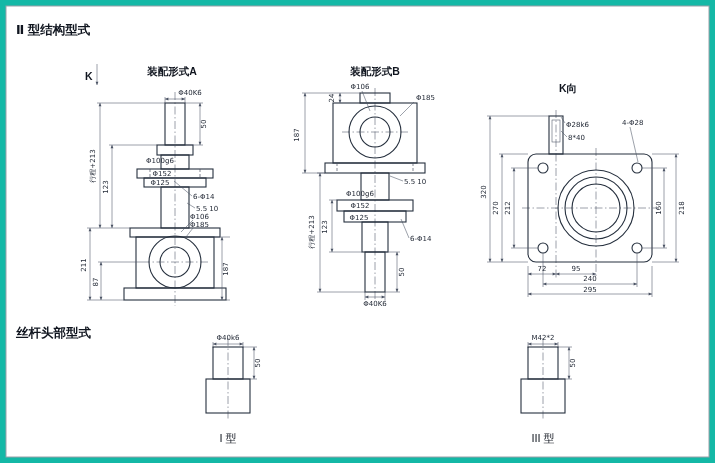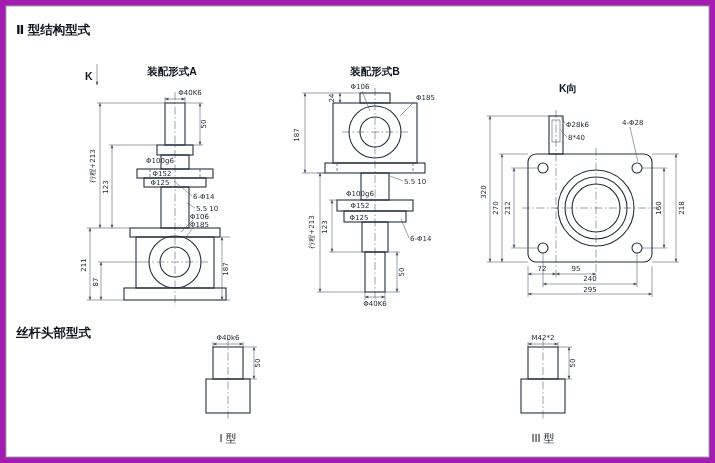--- a/index.html
+++ b/index.html
@@ -1,16 +1,16 @@
 <!DOCTYPE html>
 <html><head>
 <meta charset="utf-8">
 <style>
   html,body{margin:0;padding:0;background:#ffffff}
-  .wrap{width:715px;height:463px;position:relative;background:#a21caf}
+  .wrap{width:715px;height:463px;position:relative;background:#14b8a6}
   svg{display:block}
   .title{font:bold 12.5px "Liberation Sans","DejaVu Sans",sans-serif;fill:#10151f}
   .vlabel{font:bold 10.5px "Liberation Sans","DejaVu Sans",sans-serif;fill:#10151f}
   .klabel{font:11px "Liberation Sans","DejaVu Sans",sans-serif;fill:#10151f}
   .d{font:7px "DejaVu Sans","Liberation Sans",sans-serif;fill:#1c2330}
   .ol{fill:none;stroke:#26303e;stroke-width:1.1;stroke-linejoin:miter}
   .thin{fill:none;stroke:#4a5263;stroke-width:0.55}
   .cl{fill:none;stroke:#4a5263;stroke-width:0.55;stroke-dasharray:8 2.5 1.5 2.5}
   .boltl{fill:none;stroke:#4a5263;stroke-width:0.7;stroke-dasharray:3 2}
 </style>

